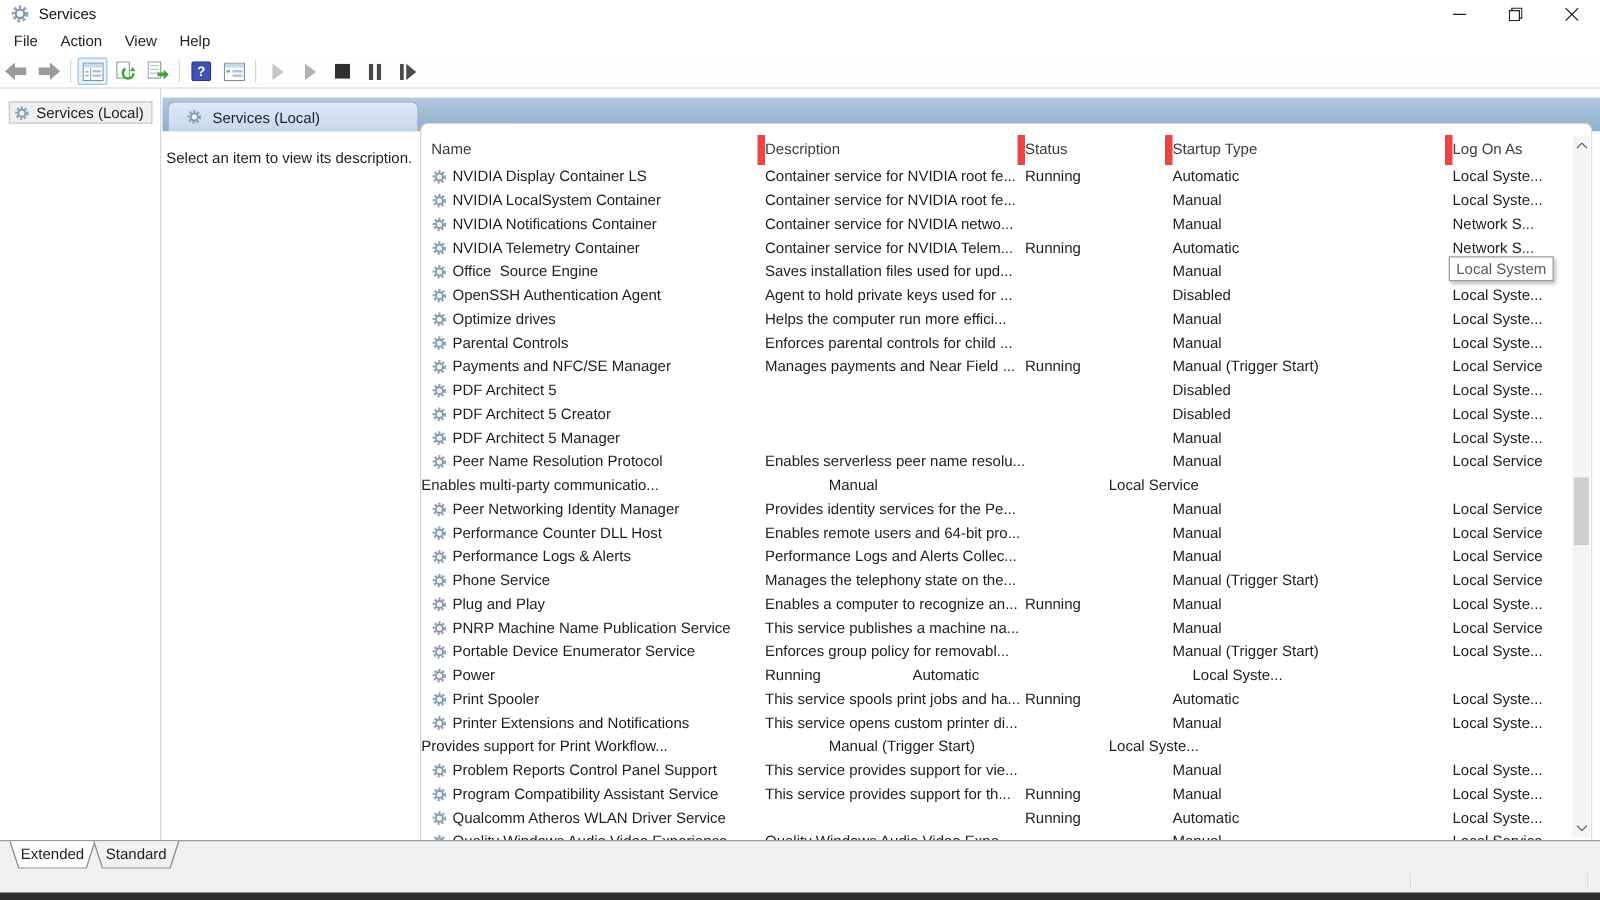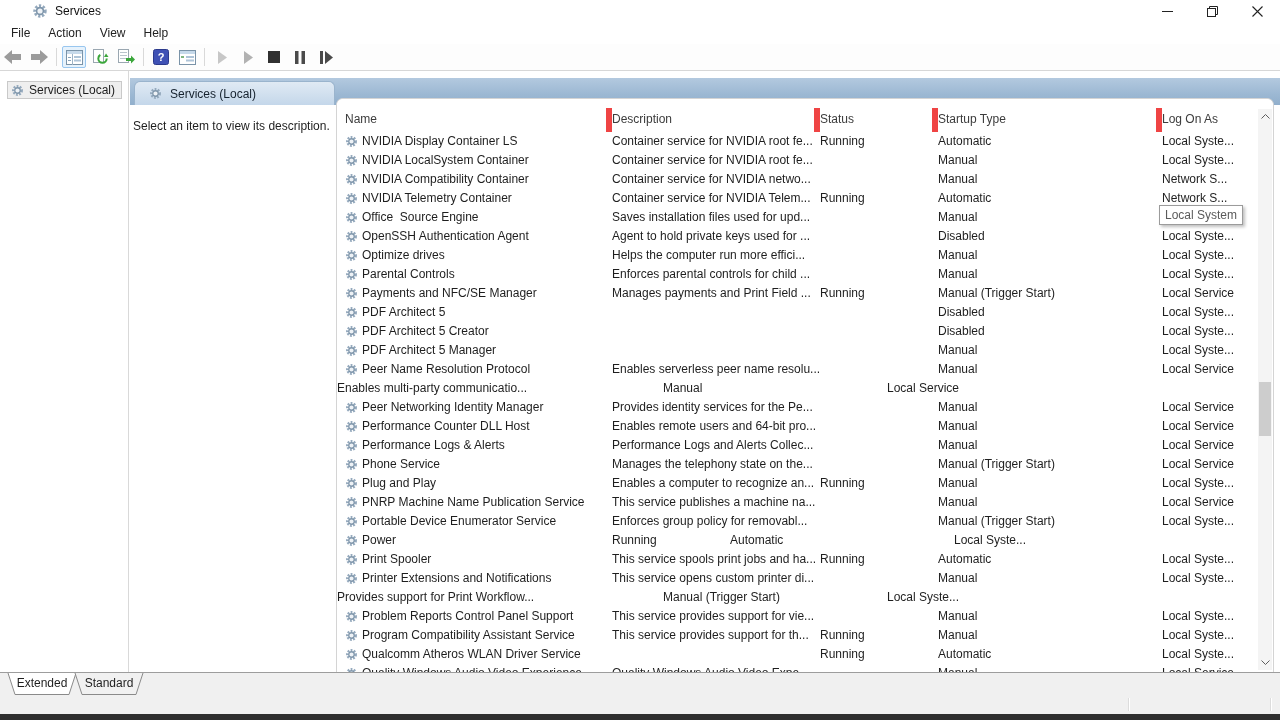--- a/index.html
+++ b/index.html
@@ -1,21 +1,21 @@
 <!DOCTYPE html>
 <html><head>
 <meta charset="utf-8">
 <style>
   * { margin:0; padding:0; box-sizing:border-box; }
   html,body { width:1280px; height:720px; overflow:hidden; }
   body { font-family:"Liberation Sans","DejaVu Sans",sans-serif; font-size:12px; color:#1e1e1e; background:#fff; }
   .window { position:relative; width:1280px; height:720px; background:#fff; }
 
   
-  .titlebar { position:absolute; left:0; top:0; width:100%; height:22px; background:#fff; display:flex; align-items:center;padding-left:24px; }
+  .titlebar { position:absolute; left:0; top:0; width:100%; height:22px; background:#fff; display:flex; align-items:center; }
   .title-icon { margin-left:8px; width:16px; height:16px; }
   .title-text { margin-left:7px; font-size:12px; color:#111; }
   .win-controls { position:absolute; right:0; top:0; height:22px; display:flex; }
   .win-btn { width:45px; height:22px; display:flex; align-items:center; justify-content:center; cursor:default; }
 
   
   .menubar { position:absolute; left:0; top:22px; width:100%; height:22px; background:#fff; display:flex; align-items:center; }
   .menu-item { padding:3px 9px; color:#222; }
   .menu-item:first-child { margin-left:2px; }
 
@@ -260,21 +260,21 @@
     <div class="cell c-desc">Container service for NVIDIA root fe...</div>
     <div class="cell c-status"></div>
     <div class="cell c-start">Manual</div>
     <div class="cell c-logon">Local Syste...</div>
   </div>
             <div class="srow">
     <div class="cell c-name">
       <svg class="gear gearsvg" viewBox="0 0 16 16">
                   <use href="#gear"></use>
                 </svg>
-      <span>NVIDIA Compatibility Container</span>
+      <span>NVIDIA Notifications Container</span>
     </div>
     <div class="cell c-desc">Container service for NVIDIA netwo...</div>
     <div class="cell c-status"></div>
     <div class="cell c-start">Manual</div>
     <div class="cell c-logon">Network S...</div>
   </div>
             <div class="srow">
     <div class="cell c-name">
       <svg class="gear gearsvg" viewBox="0 0 16 16">
                   <use href="#gear"></use>
@@ -334,21 +334,21 @@
     <div class="cell c-start">Manual</div>
     <div class="cell c-logon">Local Syste...</div>
   </div>
             <div class="srow">
     <div class="cell c-name">
       <svg class="gear gearsvg" viewBox="0 0 16 16">
                   <use href="#gear"></use>
                 </svg>
       <span>Payments and NFC/SE Manager</span>
     </div>
-    <div class="cell c-desc">Manages payments and Print Field ...</div>
+    <div class="cell c-desc">Manages payments and Near Field ...</div>
     <div class="cell c-status">Running</div>
     <div class="cell c-start">Manual (Trigger Start)</div>
     <div class="cell c-logon">Local Service</div>
   </div>
             <div class="srow">
     <div class="cell c-name">
       <svg class="gear gearsvg" viewBox="0 0 16 16">
                   <use href="#gear"></use>
                 </svg>
       <span>PDF Architect 5</span>

